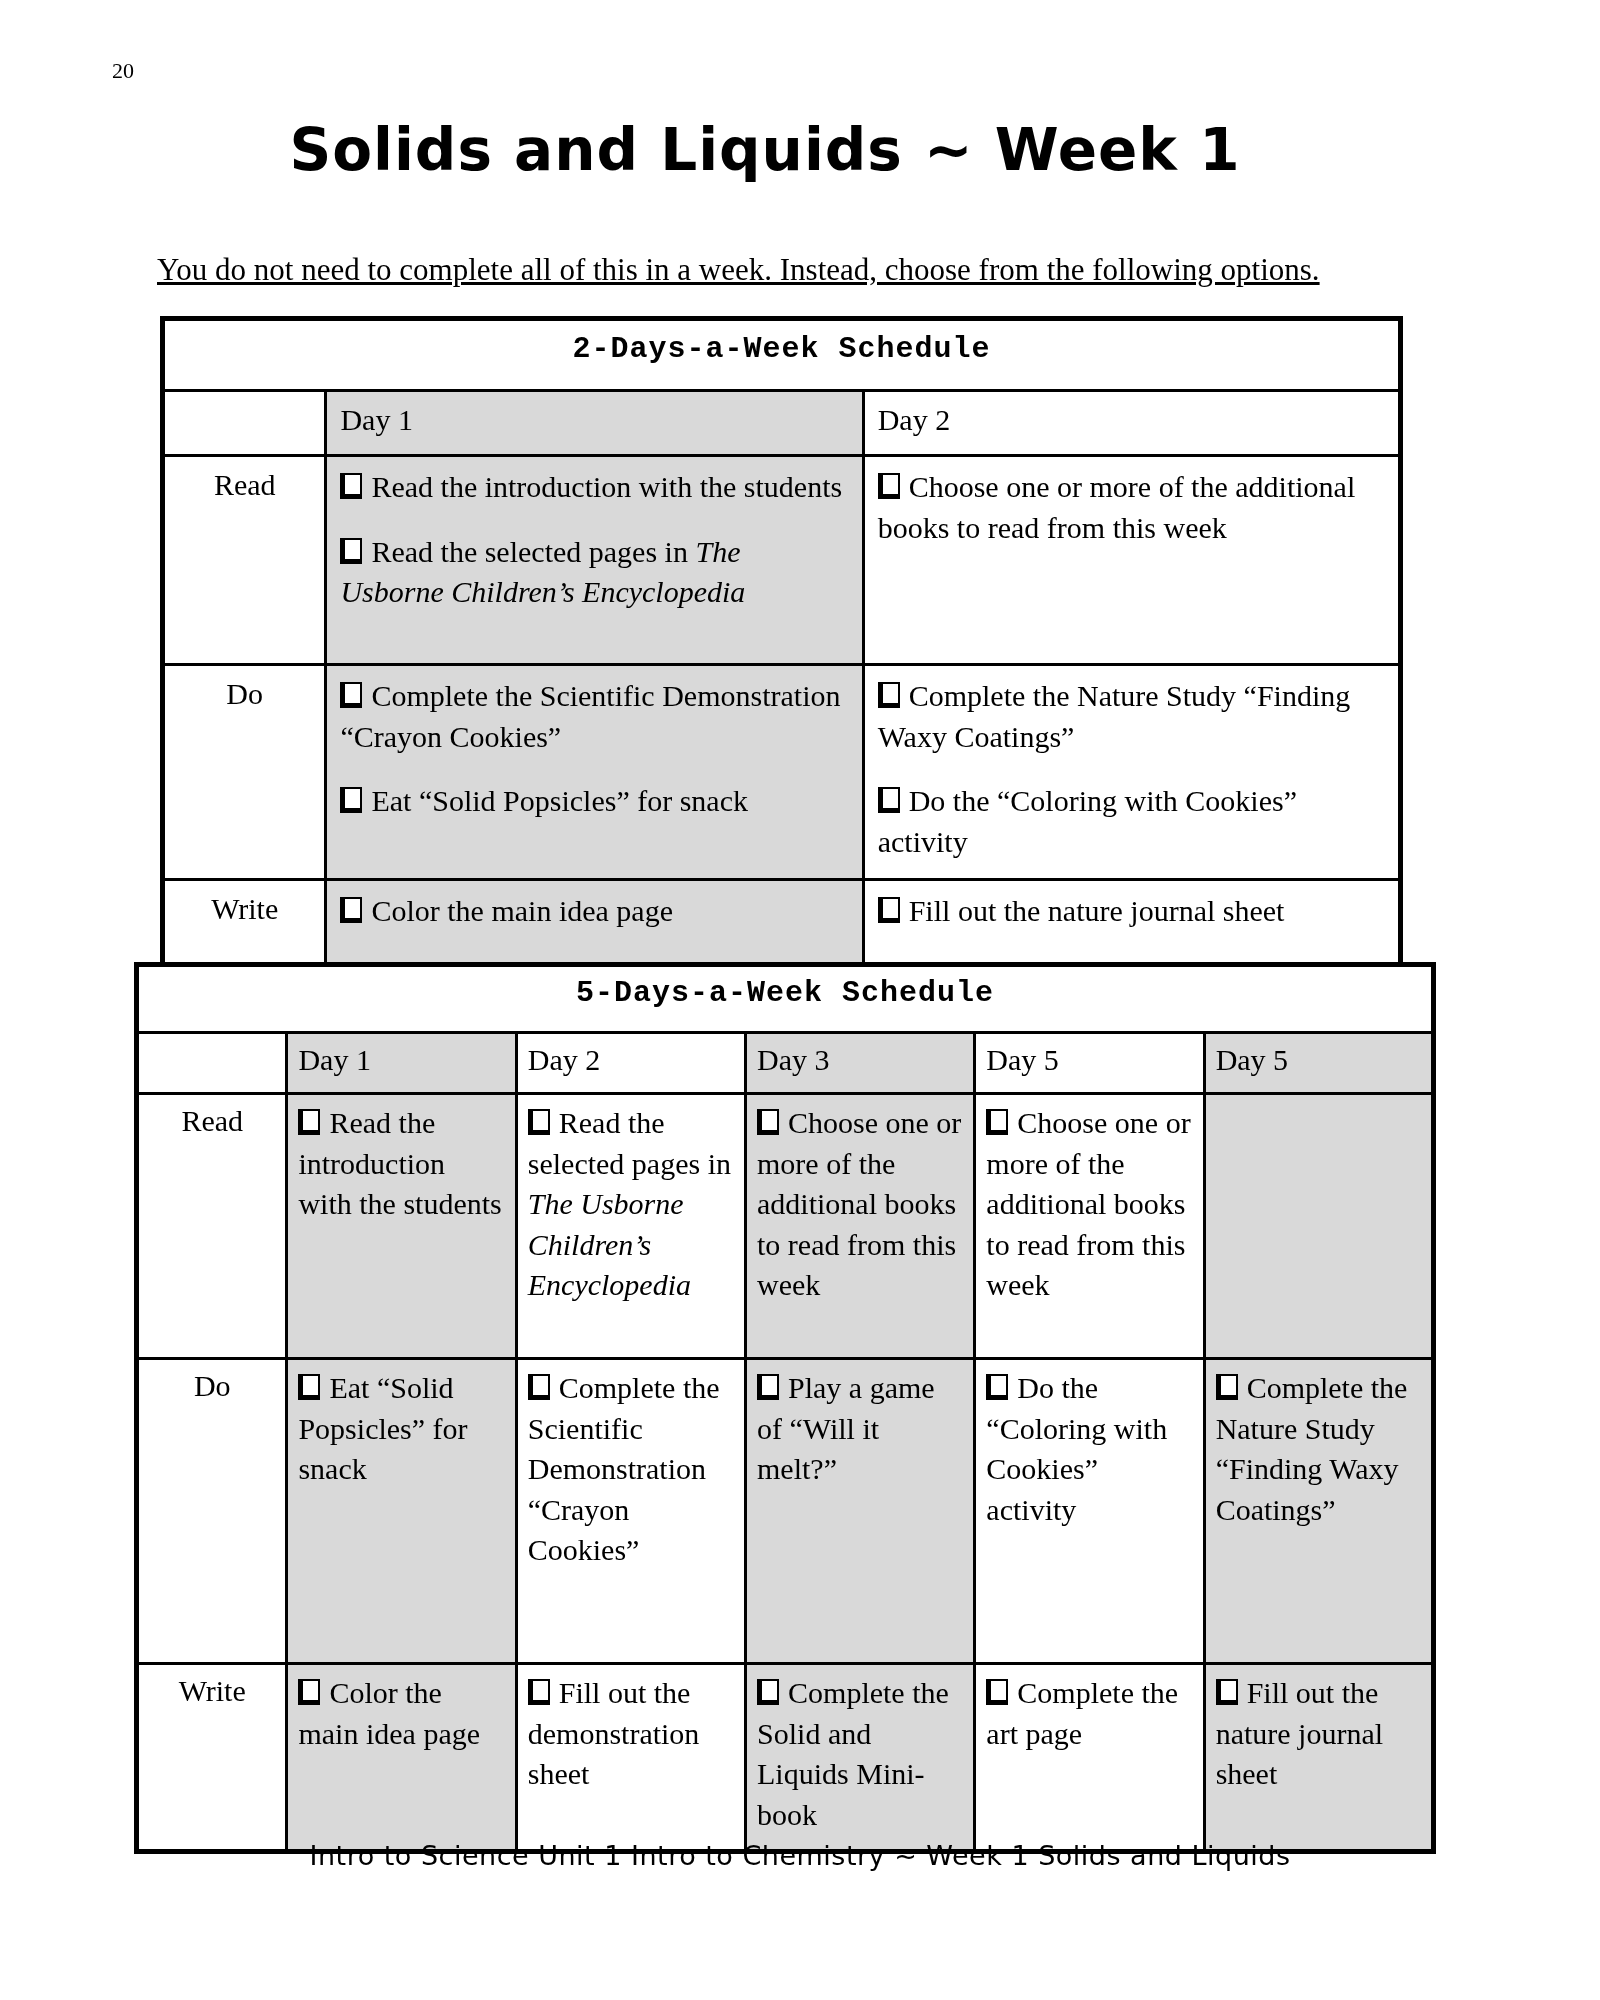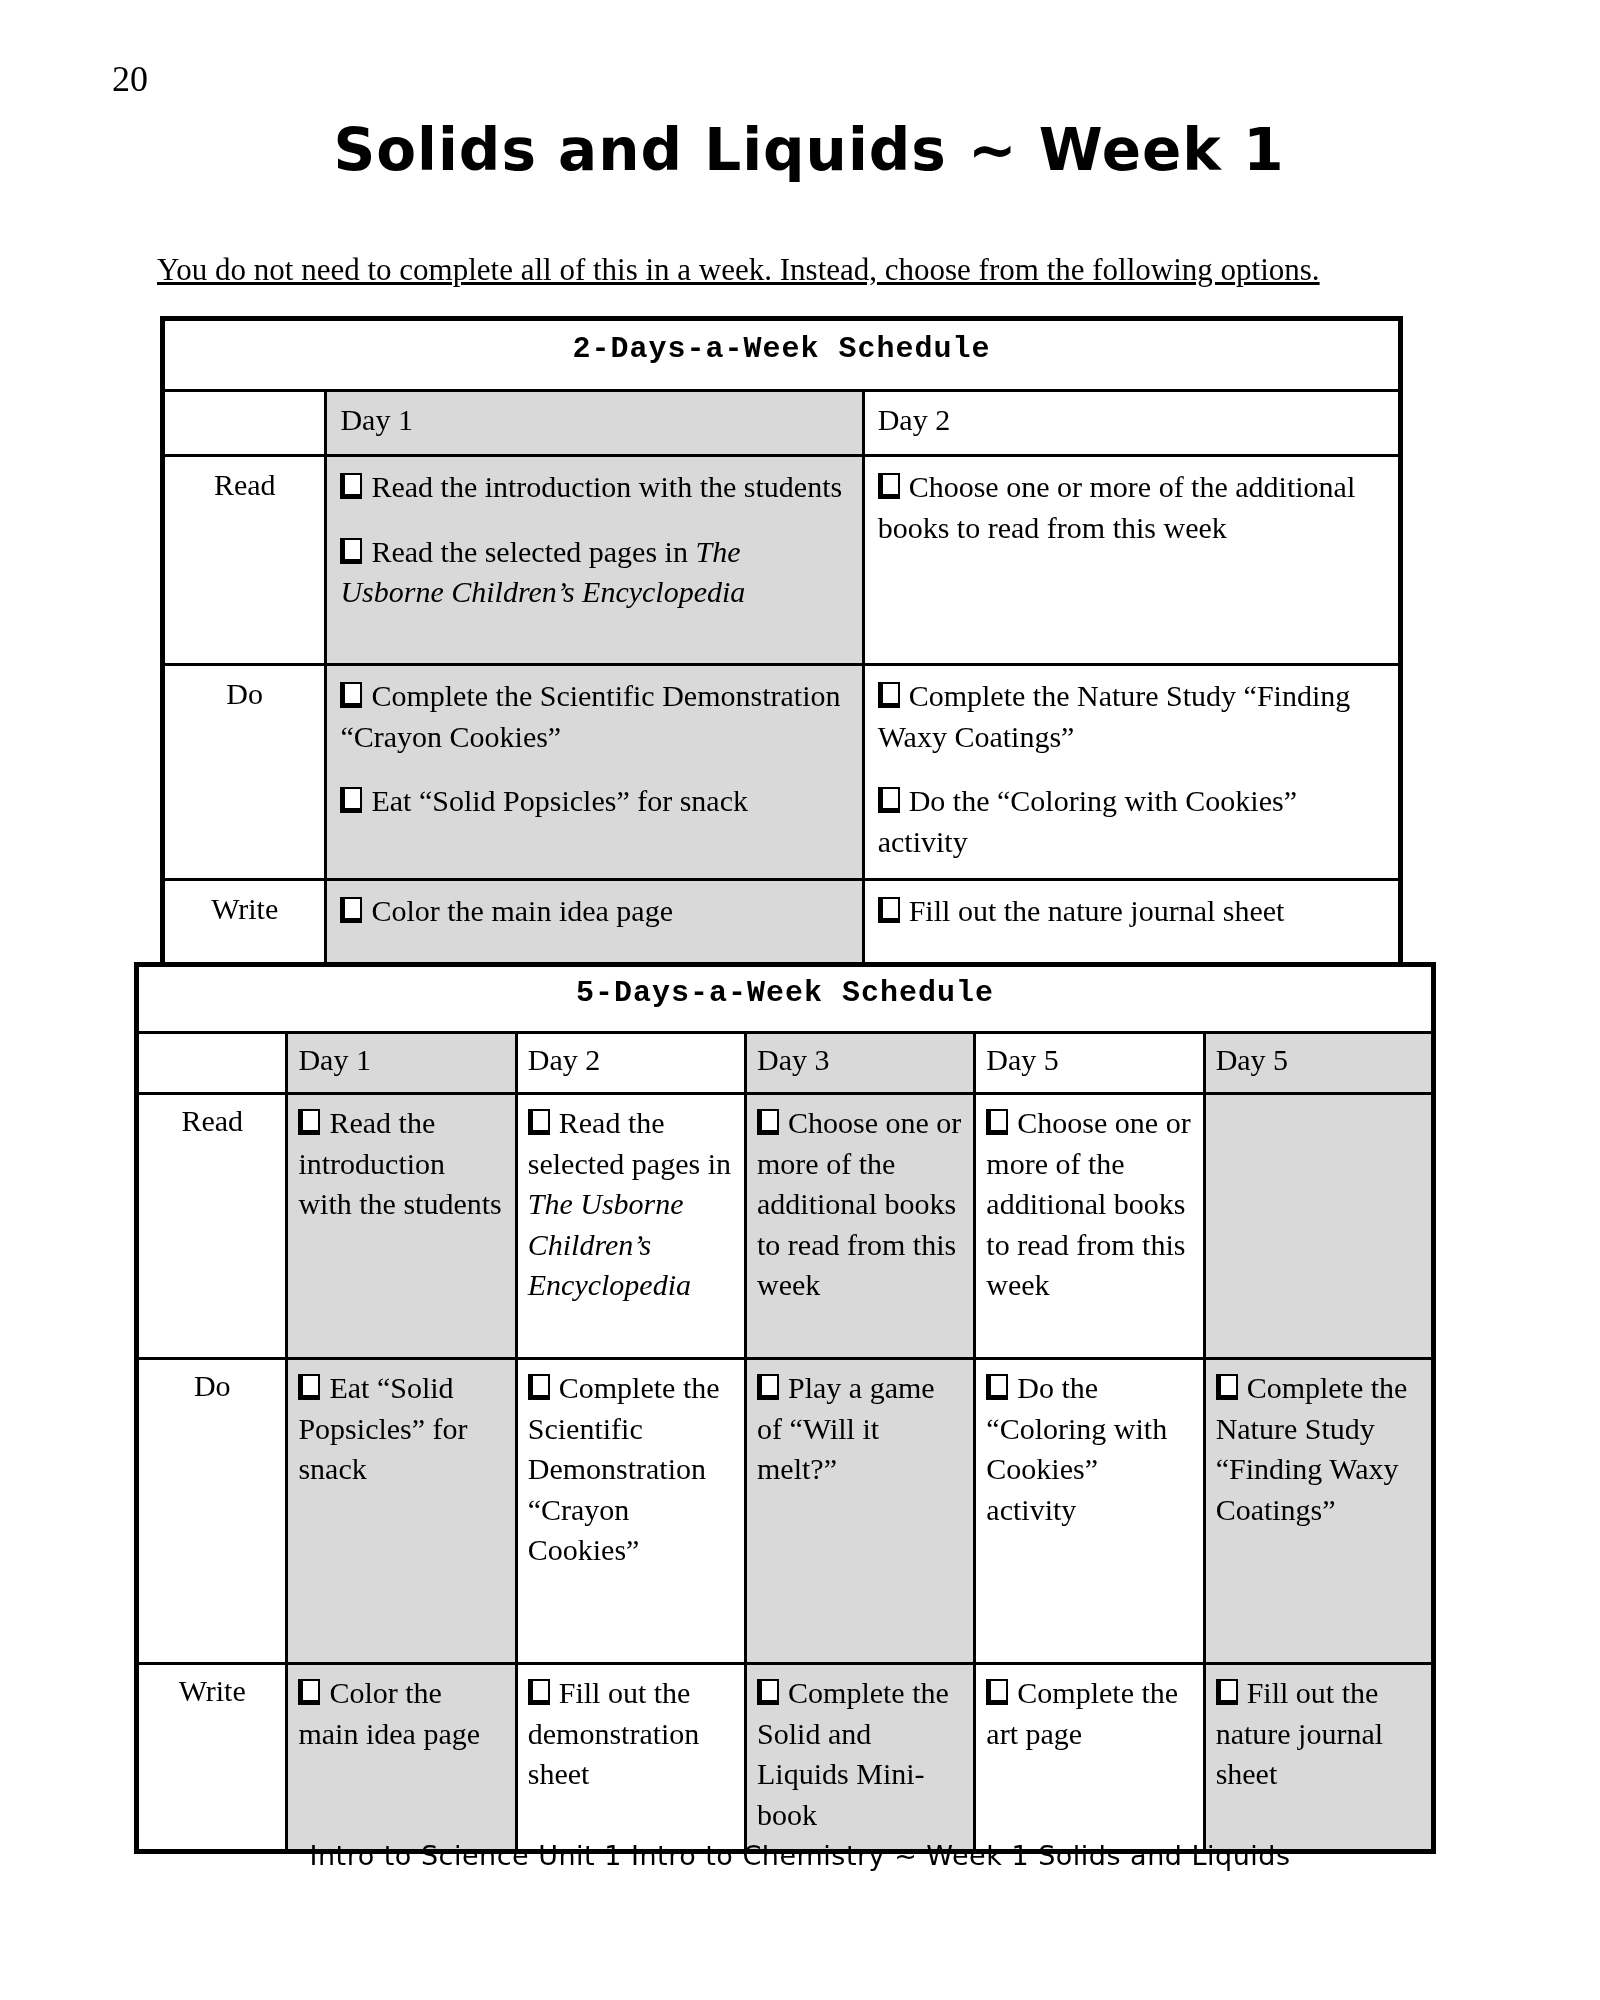--- a/index.html
+++ b/index.html
@@ -1,23 +1,23 @@
 <!DOCTYPE html>
 <html><head>
 <meta charset="utf-8">
 <style>
   html,body{margin:0;padding:0;background:#ffffff;}
   .page{position:relative;width:1600px;height:2000px;background:#ffffff;color:#000;
         font-family:"Liberation Serif", serif;overflow:hidden;}
 
-  .page-number{position:absolute;left:112px;top:58px;font-size:36px;}
+  .page-number{position:absolute;left:112px;top:58px;font-size:22px;}
 
   .main-title{position:absolute;top:116px;left:0;width:1530px;text-align:center;
               font-family:"DejaVu Sans", sans-serif;font-weight:bold;font-size:58px;
-              letter-spacing:1px;margin-left:44px;}
+              letter-spacing:1px;}
 
   .intro{position:absolute;left:157px;top:252px;font-size:31px;text-decoration:underline;}
 
   .tbl-wrap{position:absolute;}
   .tbl-wrap1{left:160px;top:316px;width:1243px;}
   .tbl-wrap2{left:134px;top:962px;width:1302px;}
 
   table.sched{border-collapse:collapse;width:100%;table-layout:fixed;border:5px solid #000;}
   table.sched td{border:3px solid #000;vertical-align:top;padding:8px 13px;
                  font-size:30px;line-height:1.35;}

